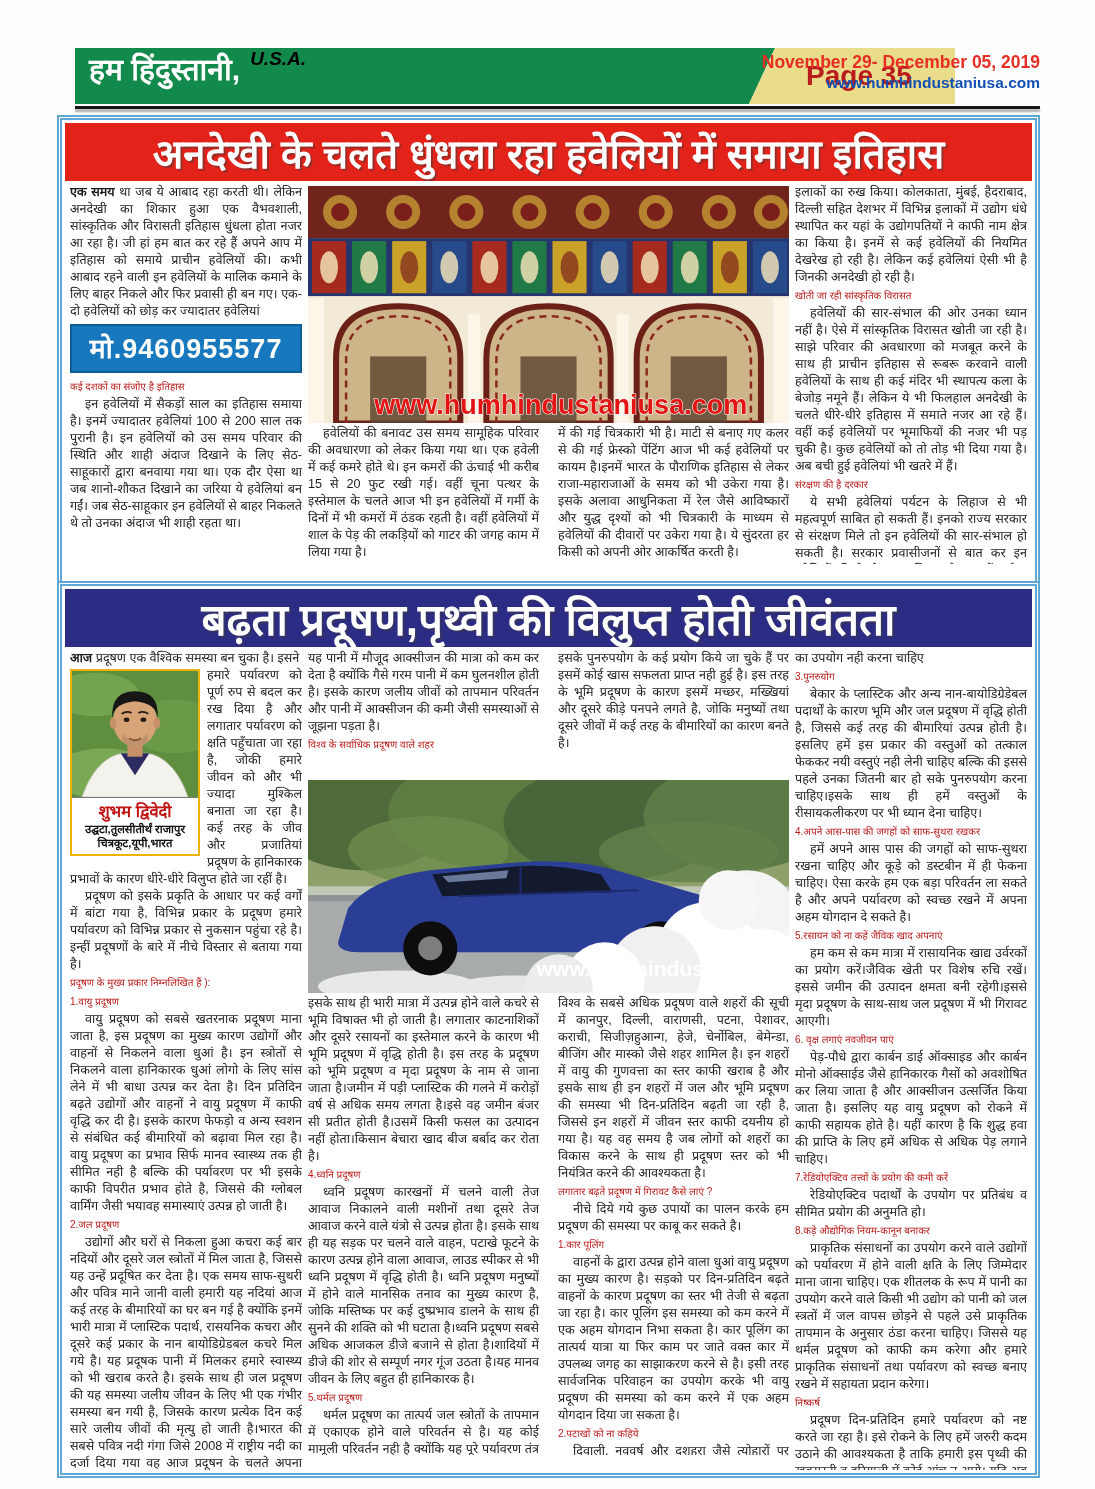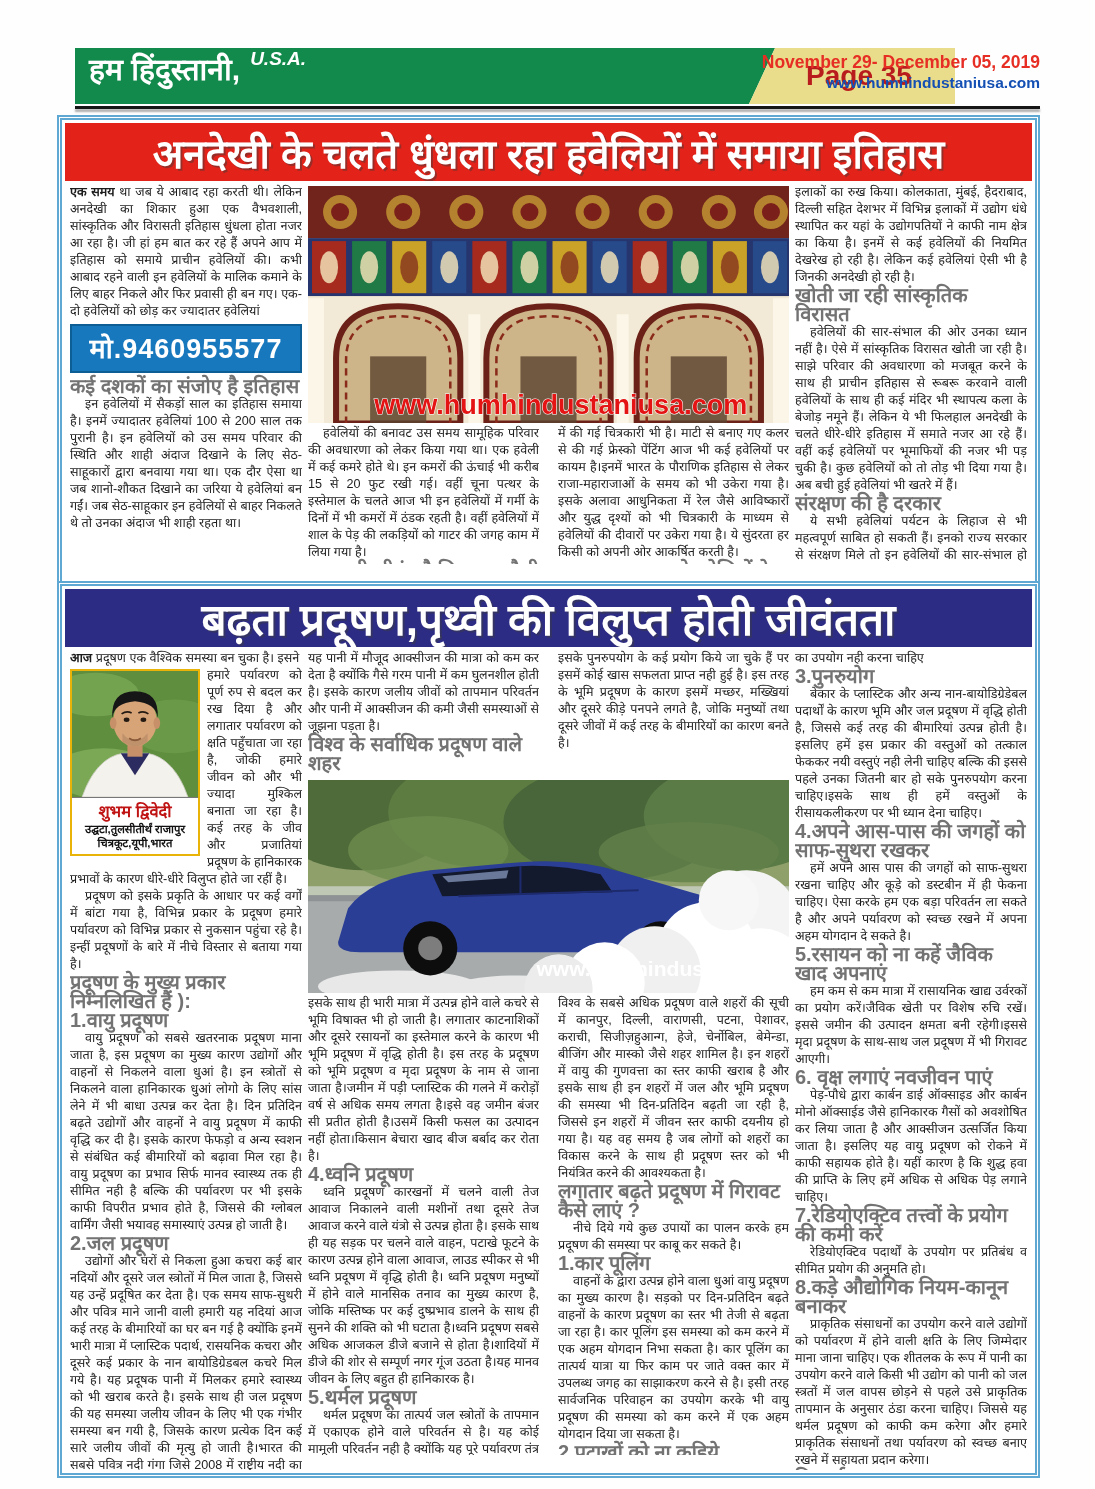--- a/index.html
+++ b/index.html
@@ -6,21 +6,21 @@
   body { background:#888; font-family:"Liberation Sans", sans-serif; }
   .page { position:relative; width:1095px; height:1489px; background:#fefefe; margin:0 auto; overflow:hidden; }
 
   
   .masthead { position:absolute; left:75px; top:48px; width:965px; }
   .band { position:relative; height:56px; }
   .band-green { position:absolute; left:0; top:0; width:700px; height:56px; background:#128a4c;
     clip-path:polygon(0 0,100% 0,calc(100% - 26px) 100%,0 100%);
     display:flex; align-items:flex-start; padding-left:14px; }
   .paper-name { font-size:30px; font-weight:bold; color:#fff; }
-  .paper-region { font-size:19px; font-style:italic; font-weight:bold; color:#ffffff; margin-left:10px; }
+  .paper-region { font-size:19px; font-style:italic; font-weight:bold; color:#000000; margin-left:10px; }
   .band-yellow { position:absolute; left:674px; top:0; width:206px; height:56px; background:#e9dc8a;
     clip-path:polygon(26px 0,100% 0,100% 100%,0 100%);
     display:flex; align-items:center; justify-content:center; }
   .page-label { font-size:28px; font-weight:bold; color:#b91c1c; padding-left:14px; }
   .mast-right { position:absolute; right:0; top:3px; text-align:right; }
   .mast-date { color:#e62e24; font-weight:bold; font-size:17.5px; line-height:1.3; }
   .mast-url  { color:#1450b4; font-weight:bold; font-size:15.5px; }
   .mast-rule { margin-top:2px; height:2.5px; background:#161616; box-shadow:0 3px 2px rgba(110,110,110,.55); }
 
   
@@ -37,21 +37,21 @@
 
   .art-body { display:flex; gap:6px; margin:2px 8px 4px 8px; }
   .art1 .art-body { height:380px; }
   .art2 .art-body { height:820px; }
   .col { overflow:hidden; font-size:12.6px; line-height:17px; color:#1c1c1c; }
   .col-side { flex:0 0 232px; }
   .mid { flex:0 0 481px; overflow:hidden; }
 
   .blk-p { text-align:justify; text-indent:15px; }
   .blk-p.noind { text-indent:0; }
-  .blk-h { font-weight:bold; font-size:20px; line-height:19px; color:#737373; }
+  .blk-h { font-weight:normal; font-size:10px; line-height:19px; color:#b91c1c; }
   .lead { font-weight:bold; }
 
   .two-col { display:flex; gap:19px; }
   .two-col > .col { flex:1; }
   .art1 .two-col { height:142px; }
   .art2 .tops { height:128px; }
   .art2 .bots { height:460px; }
 
   .art-img { position:relative; margin:2px 0; line-height:0; }
   .art-img svg { width:100%; height:auto; display:block; }

